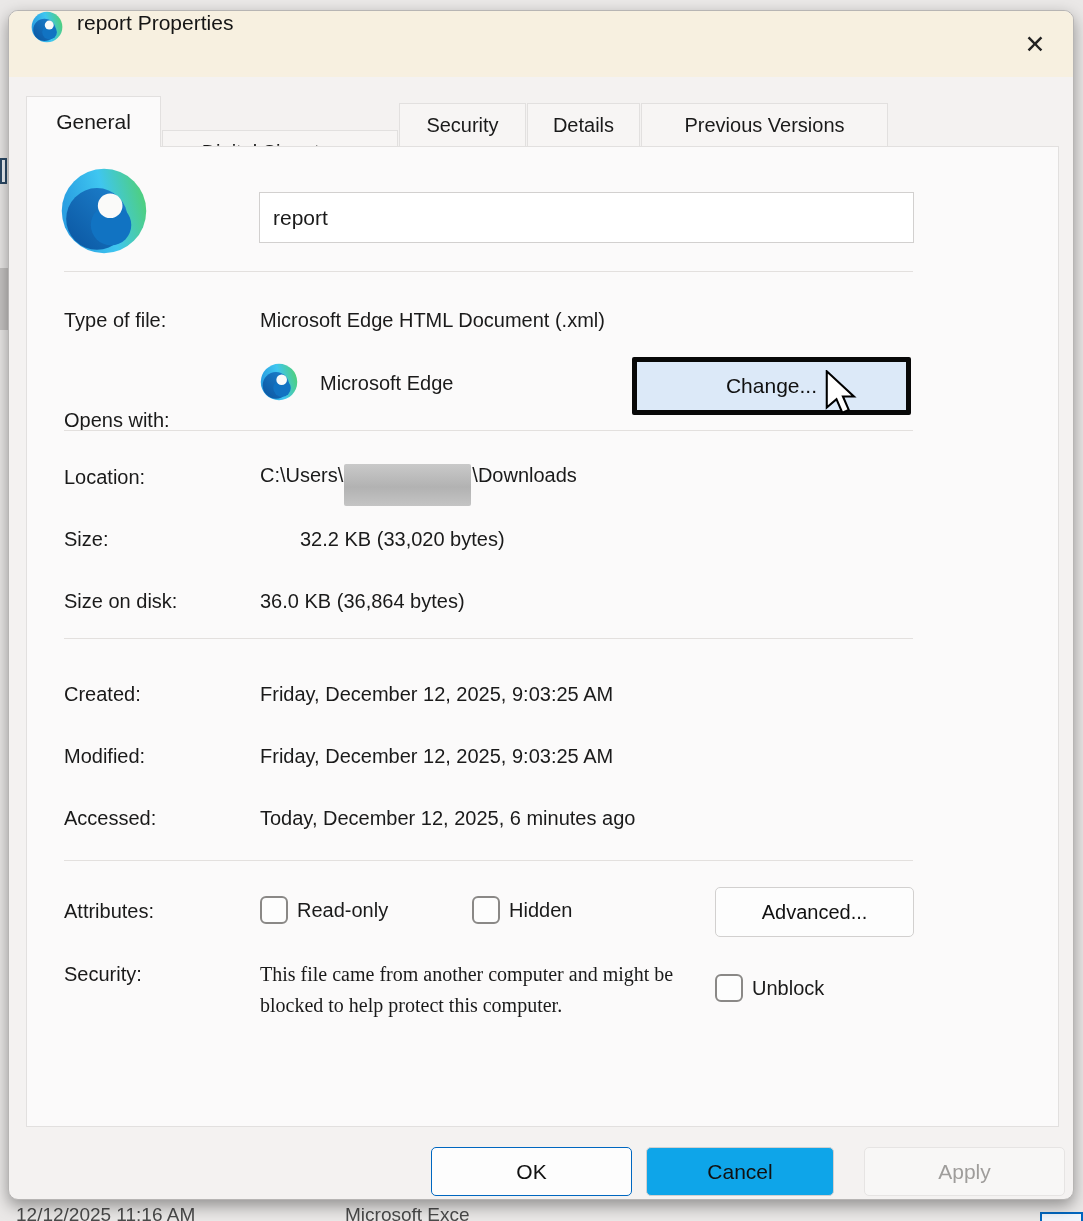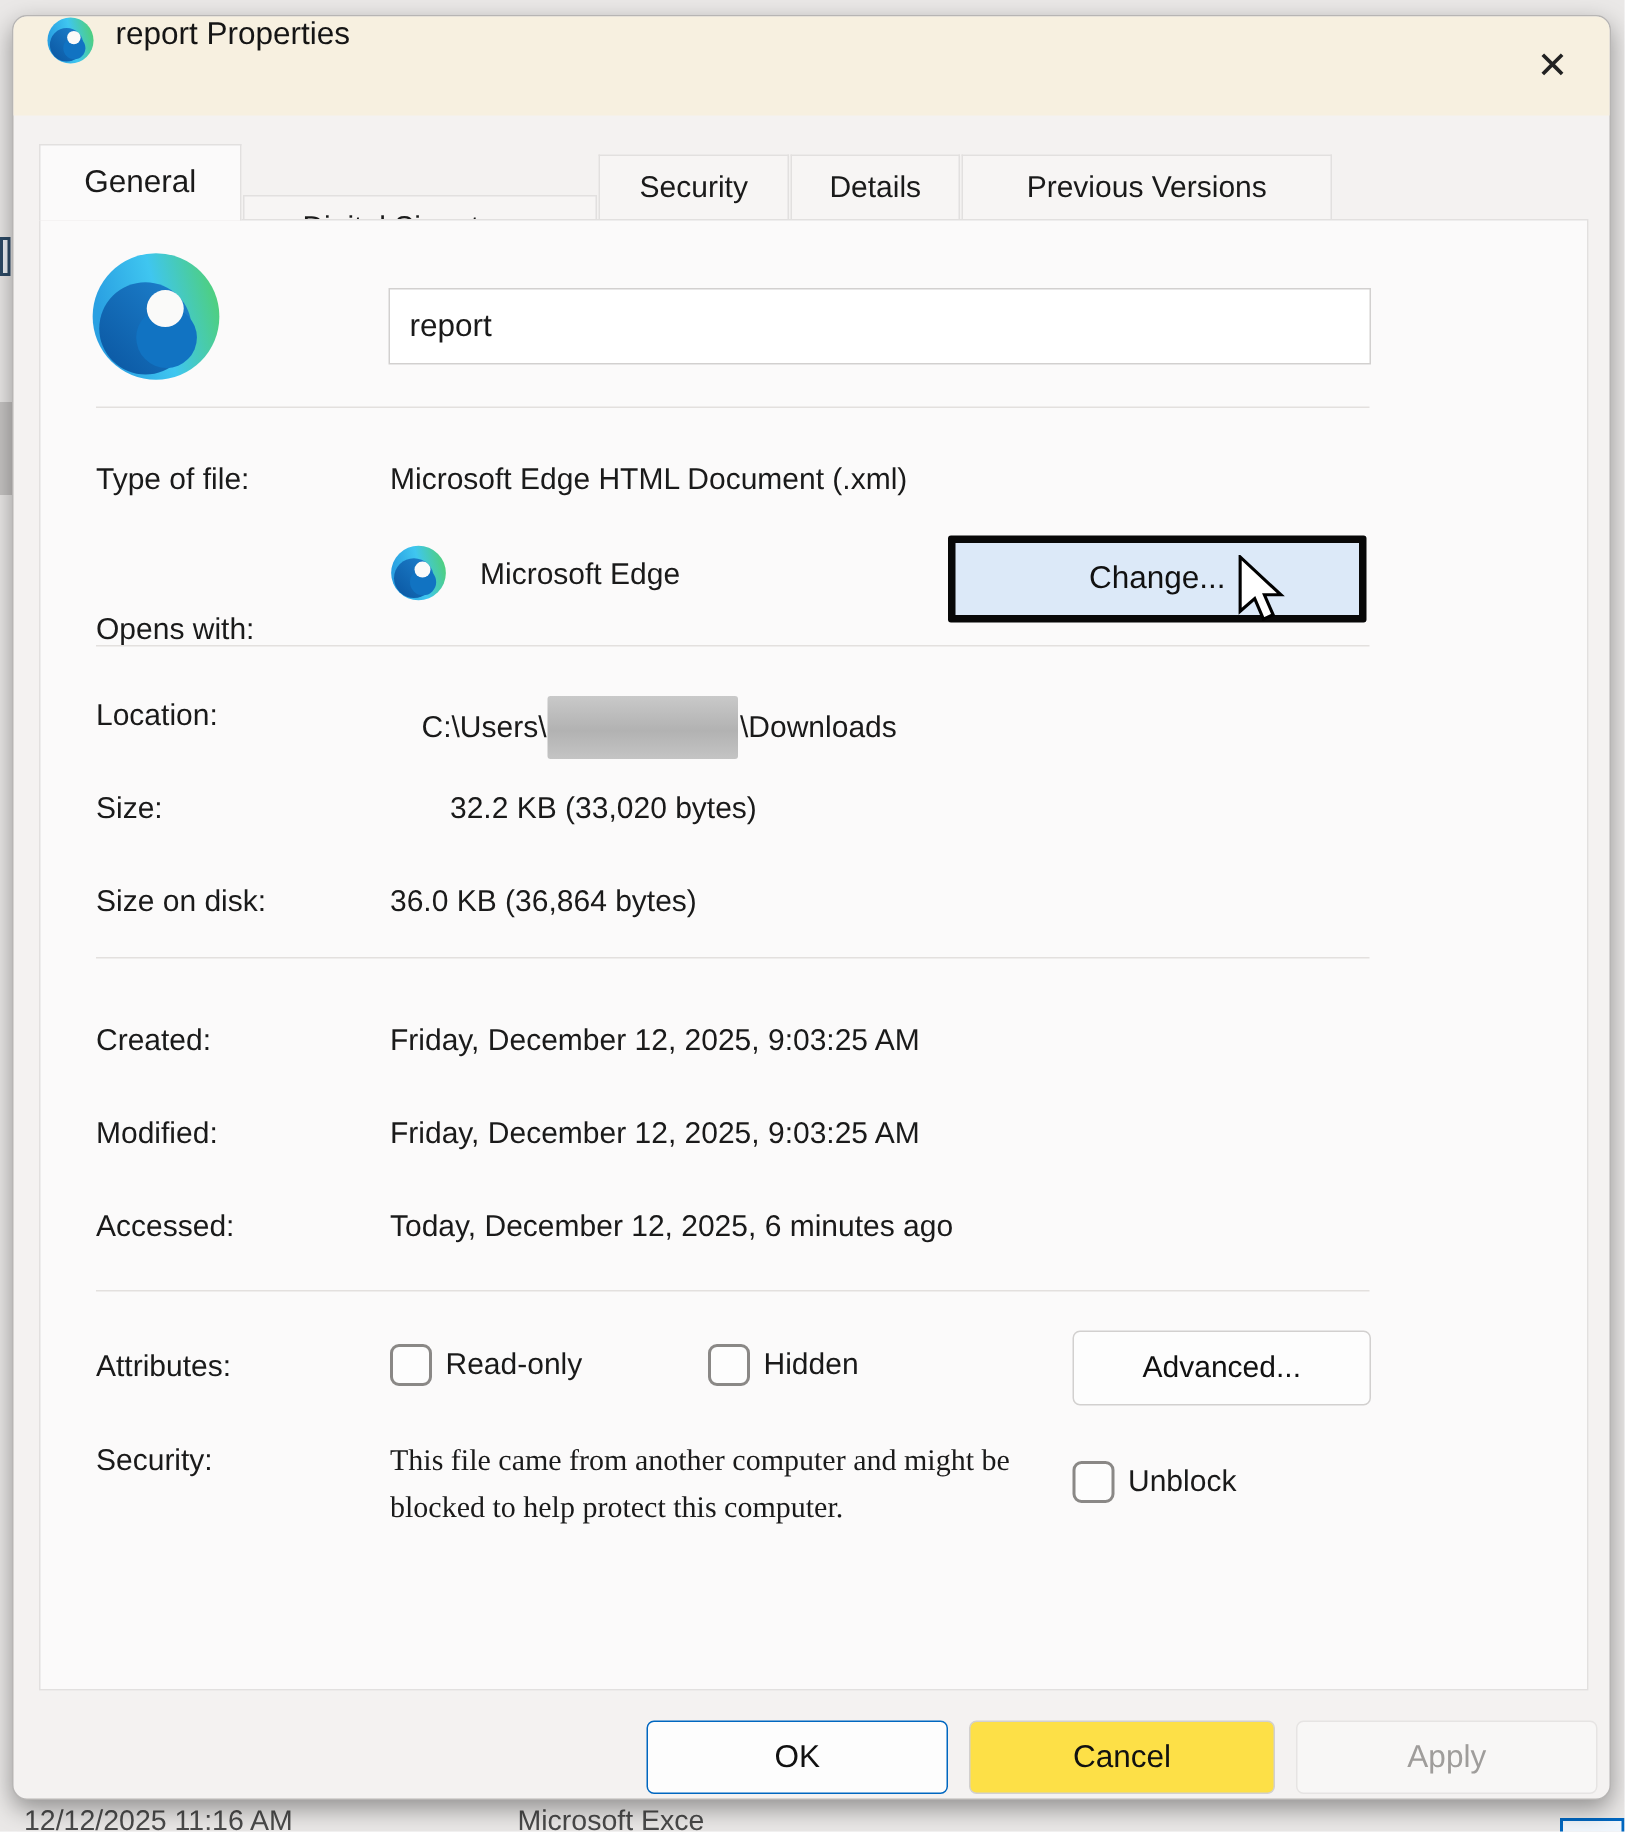--- a/index.html
+++ b/index.html
@@ -67,41 +67,41 @@
     font-size:21px; padding:0 13px; color:#1a1a1a; outline:none;
   }
   .small-edge { position:absolute; left:233px; top:216px; width:38px; height:38px; }
   .change-btn {
     position:absolute; left:605px; top:210px; width:279px; height:58px;
     background:#dce9f8; border:5px solid #080808; border-radius:2px;
     font-size:21px; display:flex; align-items:center; justify-content:center;
     font-family:"Liberation Sans",sans-serif; color:#111;
   }
   .cursor { position:absolute; left:797px; top:223px; width:34px; height:44px; z-index:5; }
-  .loc-line { position:absolute; left:233px; top:317px; display:flex; align-items:center; font-size:20px;margin-left:21px; }
+  .loc-line { position:absolute; left:233px; top:317px; display:flex; font-size:20px; }
   .redacted { width:127px; height:42px; margin:0 1px;
               background:linear-gradient(180deg,#c9c9c9,#b2b2b2 55%,#c4c4c4); border-radius:2px; }
   .checkbox { width:28px; height:28px; background:#fdfdfd; border:2px solid #8a8886;
               border-radius:6px; flex:0 0 auto; }
   .check-row { position:absolute; display:flex; align-items:center; gap:9px; font-size:20px; }
   .advanced-btn {
     position:absolute; left:688px; top:740px; width:199px; height:50px;
     background:#fdfdfd; border:1px solid #d2d0cf; border-radius:5px;
     font-size:20px; font-family:"Liberation Sans",sans-serif; color:#111;
   }
   .security-text { position:absolute; left:233px; top:812px; width:420px;
                    font-size:20px; line-height:31px;font-family:Liberation Serif, serif; }
   
   .footer-btn {
     position:absolute; top:1136px; height:49px; border-radius:5px;
     font-size:21px; font-family:"Liberation Sans",sans-serif;
     display:flex; align-items:center; justify-content:center;
   }
   .btn-ok     { left:422px; width:201px; background:#fdfdfd; border:1.5px solid #0067c0; color:#111; }
-  .btn-cancel { left:637px; width:204px; background:#fde047; border:1px solid #d2d0cf; color:#111; }
+  .btn-cancel { left:637px; width:188px; background:#0ea5e9; border:1px solid #d2d0cf; color:#111; }
   .btn-apply  { left:855px; width:201px; background:#f8f7f6; border:1px solid #e6e4e3; color:#9f9d9b; }
 </style>
 </head>
 <body>
 
 <svg width="0" height="0" style="position:absolute">
   <defs>
     <linearGradient id="edgeBase" x1="0" y1="0.25" x2="1" y2="0">
       <stop offset="0" stop-color="#2aa0e2"></stop>
       <stop offset="0.45" stop-color="#3fc6f0"></stop>

